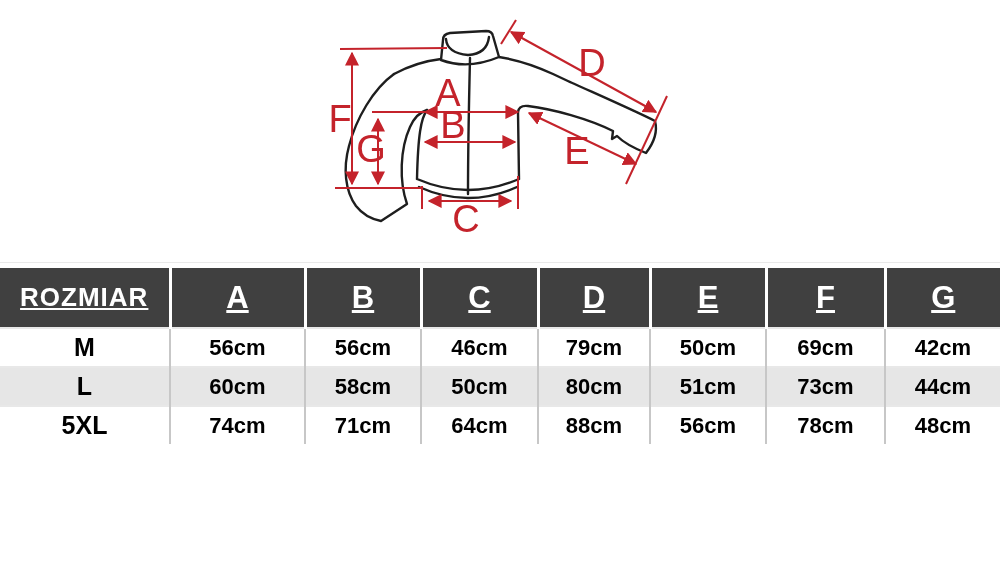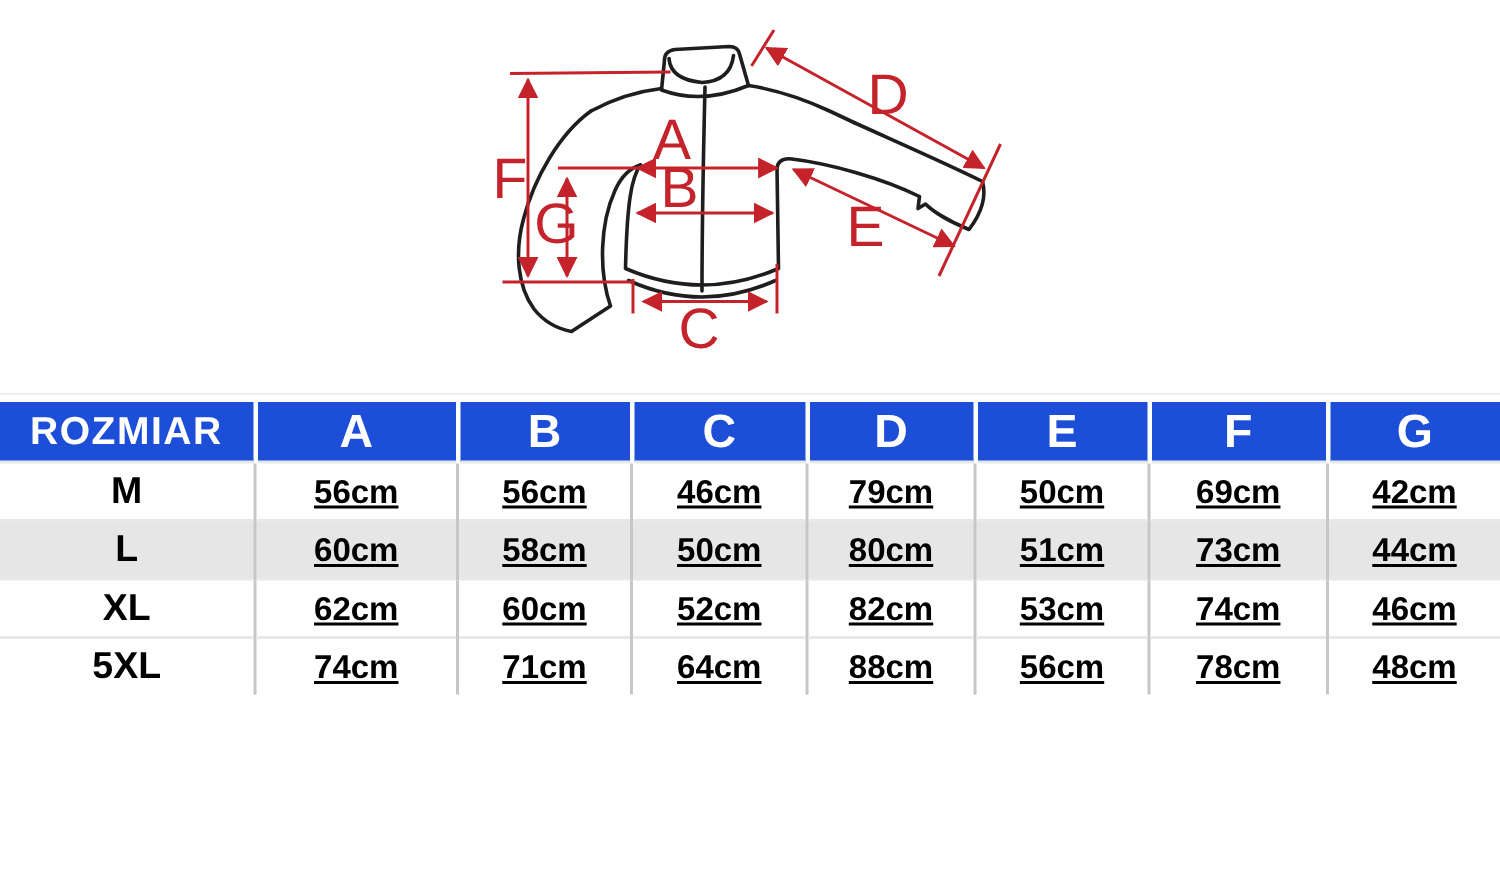--- a/index.html
+++ b/index.html
@@ -6,32 +6,32 @@
   body{width:1000px;height:583px;overflow:hidden;font-family:"Liberation Sans",sans-serif;}
   .stage{width:1000px;height:583px;background:#fff;}
   .diagram{height:262px;width:1000px;}
   .diagram svg{display:block;width:1000px;height:262px;}
   .jacket-line{fill:none;stroke:#1e1e1e;stroke-width:2.4;stroke-linecap:round;stroke-linejoin:round;}
   .red-line{fill:none;stroke:#c4232b;stroke-width:2;stroke-linecap:butt;}
   .red-label{fill:#c4232b;font-family:"Liberation Sans",sans-serif;font-size:38px;font-weight:400;text-anchor:middle;}
   .table-wrap{border-top:1px solid #e9e9e9;padding-top:5px;}
   table.size-table{width:1000px;border-collapse:collapse;table-layout:fixed;}
   table.size-table thead th{
-    background:#1d4ed8;color:#ffffff;font-weight:bold;font-size:31px;
-    height:39px;padding:0;border-left:3px solid #ffffff;line-height:39px;
+    background:#404040;color:#ffffff;font-weight:bold;font-size:31px;
+    height:39px;padding:10px;border-left:3px solid #ffffff;line-height:39px;text-decoration:underline;
   }
   table.size-table thead th:first-child{border-left:none;font-size:26px;letter-spacing:1px;}
   table.size-table tbody th,
   table.size-table tbody td{
     text-align:center;vertical-align:middle;color:#000;font-weight:bold;
     height:37px;padding:0;border-top:2px solid #e8e8e8;border-left:2px solid #c7c7c7;
     background:#fff;
   }
   table.size-table tbody th{font-size:25px;border-left:none;}
-  table.size-table tbody td{font-size:22px;text-decoration:underline;}
+  table.size-table tbody td{font-size:22px;}
   table.size-table tbody tr.alt th,
   table.size-table tbody tr.alt td{background:#e6e6e6;}
 </style>
 </head>
 <body>
 
 <div class="stage">
 
   <div class="diagram">
     <svg viewBox="0 0 1000 262" xmlns="http://www.w3.org/2000/svg">
@@ -129,30 +129,20 @@
           <th>L</th>
           <td>60cm</td>
           <td>58cm</td>
           <td>50cm</td>
           <td>80cm</td>
           <td>51cm</td>
           <td>73cm</td>
           <td>44cm</td>
         </tr>
         <tr>
-          <th>XL</th>
-          <td>62cm</td>
-          <td>60cm</td>
-          <td>52cm</td>
-          <td>82cm</td>
-          <td>53cm</td>
-          <td>74cm</td>
-          <td>46cm</td>
-        </tr>
-        <tr>
           <th>5XL</th>
           <td>74cm</td>
           <td>71cm</td>
           <td>64cm</td>
           <td>88cm</td>
           <td>56cm</td>
           <td>78cm</td>
           <td>48cm</td>
         </tr>
       </tbody>

